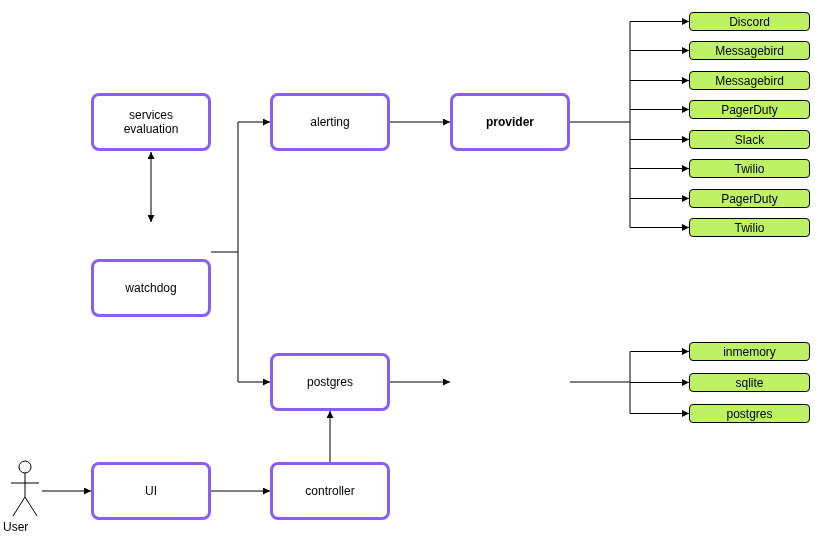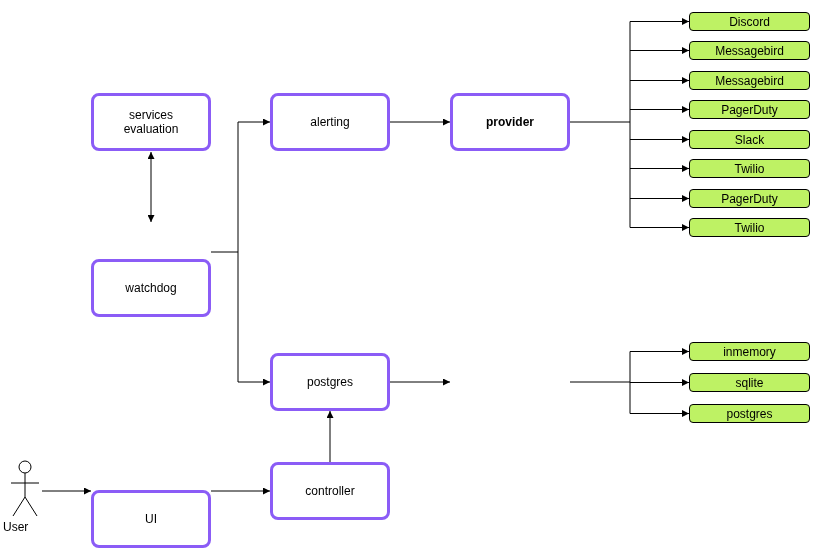--- a/index.html
+++ b/index.html
@@ -45,21 +45,21 @@
     justify-content: center;
     font-size: 12px;
     line-height: 1;
   }
   .n-services-eval { left: 91px;  top: 93px;  }
   .n-watchdog      { left: 91px;  top: 223px; margin-top: 36px; }
   .n-alerting      { left: 270px; top: 93px;  }
   .n-provider      { left: 450px; top: 93px; font-weight: bold;  }
   .n-storage       { left: 270px; top: 353px; }
   .n-store         { left: 450px; top: 353px; }
-  .n-ui            { left: 91px;  top: 462px; margin-top: 28px; }
+  .n-ui            { left: 91px;  top: 462px; }
   .n-controller    { left: 270px; top: 462px; }
   .actor-label {
     position: absolute;
     left: 3px;
     top: 520px;
     width: 44px;
     text-align: left;
     font-size: 12px;
   }
 </style>

